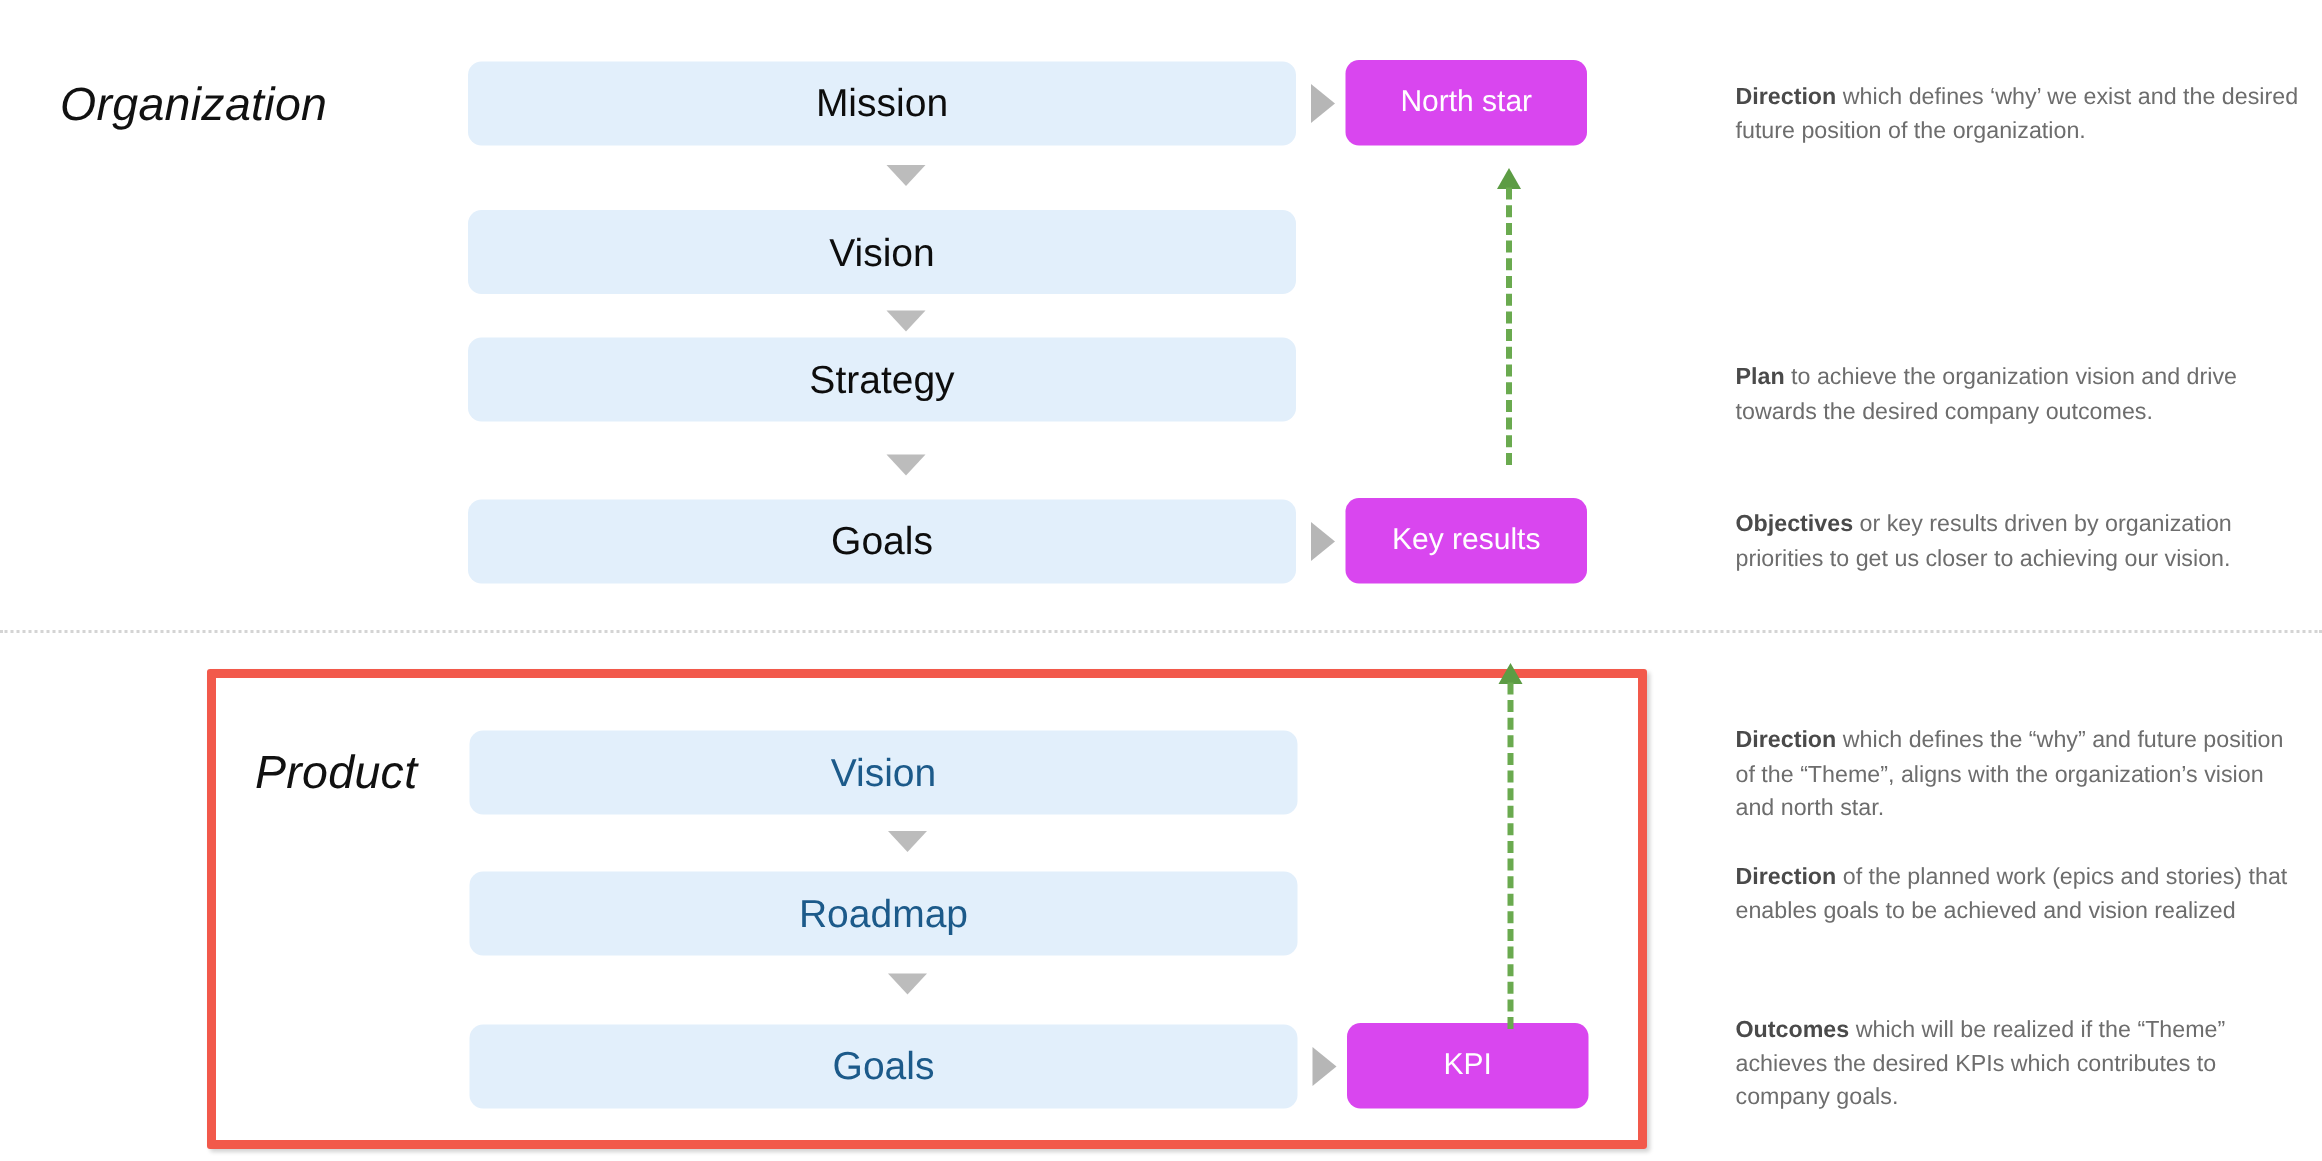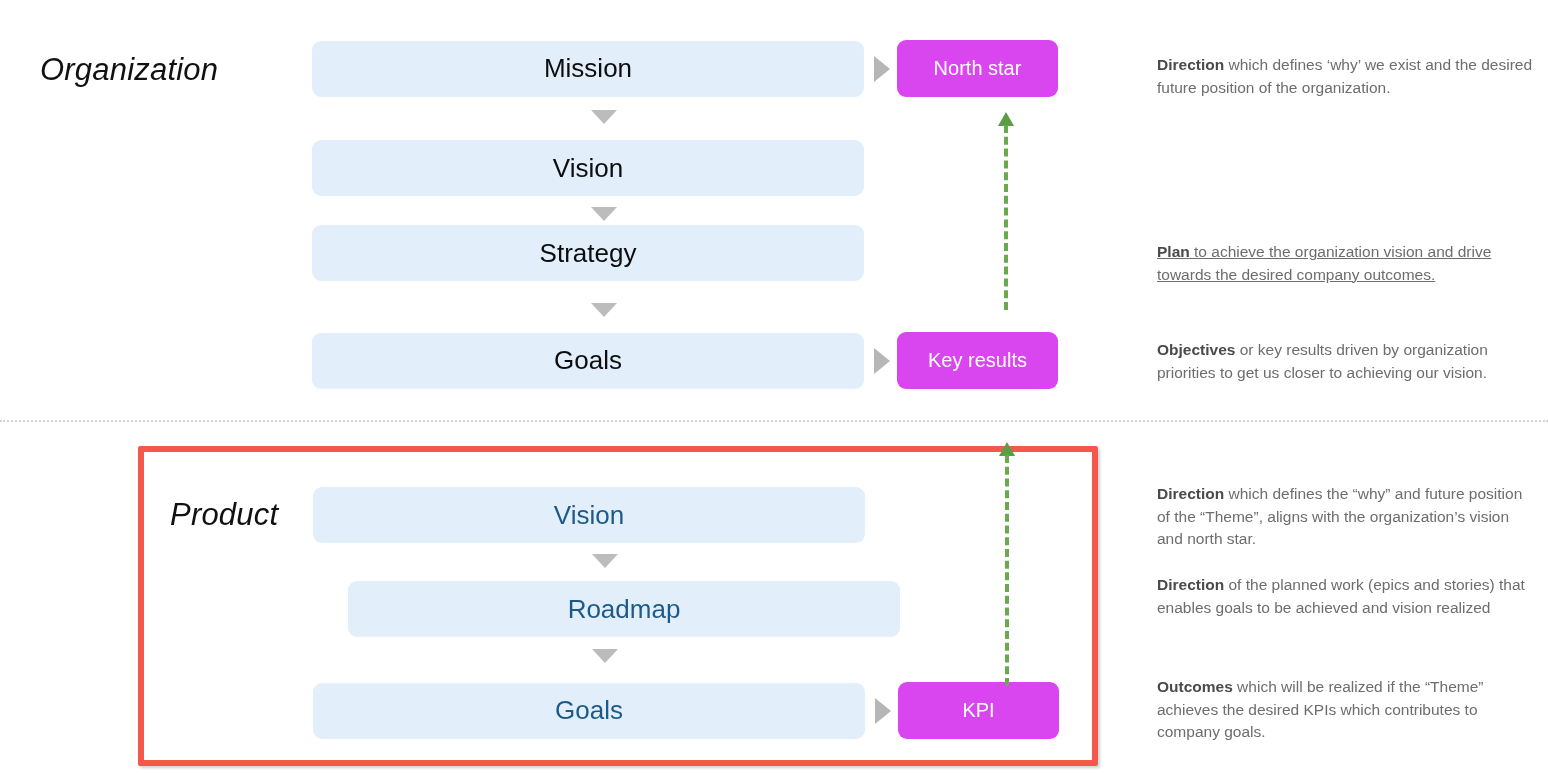--- a/index.html
+++ b/index.html
@@ -189,42 +189,42 @@
 
   <div class="red-frame"></div>
 
   <div class="section-label" id="prod-label">Product</div>
 
   <div class="row" style="left:313px; top:487px;">
     <div class="blue-box product">Vision</div>
   </div>
   <div class="tri-down" style="left:592px; top:554px;"></div>
 
-  <div class="row" style="left:313px; top:581px;margin-left:35px;">
+  <div class="row" style="left:313px; top:581px;">
     <div class="blue-box product">Roadmap</div>
   </div>
   <div class="tri-down" style="left:592px; top:649px;"></div>
 
   <div class="row" style="left:313px; top:682px;">
     <div class="blue-box product">Goals</div>
     <div class="tri-right"></div>
     <div class="green-box">KPI</div>
   </div>
 
   <div class="dashed-arrow" style="left:995px; top:442px; height:244px;">
     <div class="head"></div>
     <div class="stem" style="top:13px; height:231px;"></div>
   </div>
 
   <div class="desc" style="top:38px;margin-top:16px;">
     <b>Direction</b><span> which defines ‘why’ we exist and the desired future position of the organization.</span>
   </div>
 
 
-  <div class="desc" style="top:241px;text-decoration:underline;">
+  <div class="desc" style="top:241px;">
     <b>Plan</b><span> to achieve the organization vision and drive towards the desired company outcomes.</span>
   </div>
 
   <div class="desc" style="top:483px;">
     <b>Direction</b><span> which defines the “why” and future position of the “Theme”, aligns with the organization’s vision and north star.</span>
   </div>
 
   <div class="desc" style="top:339px;">
     <b>Objectives</b><span> or key results driven by organization priorities to get us closer to achieving our vision.</span>
   </div>

